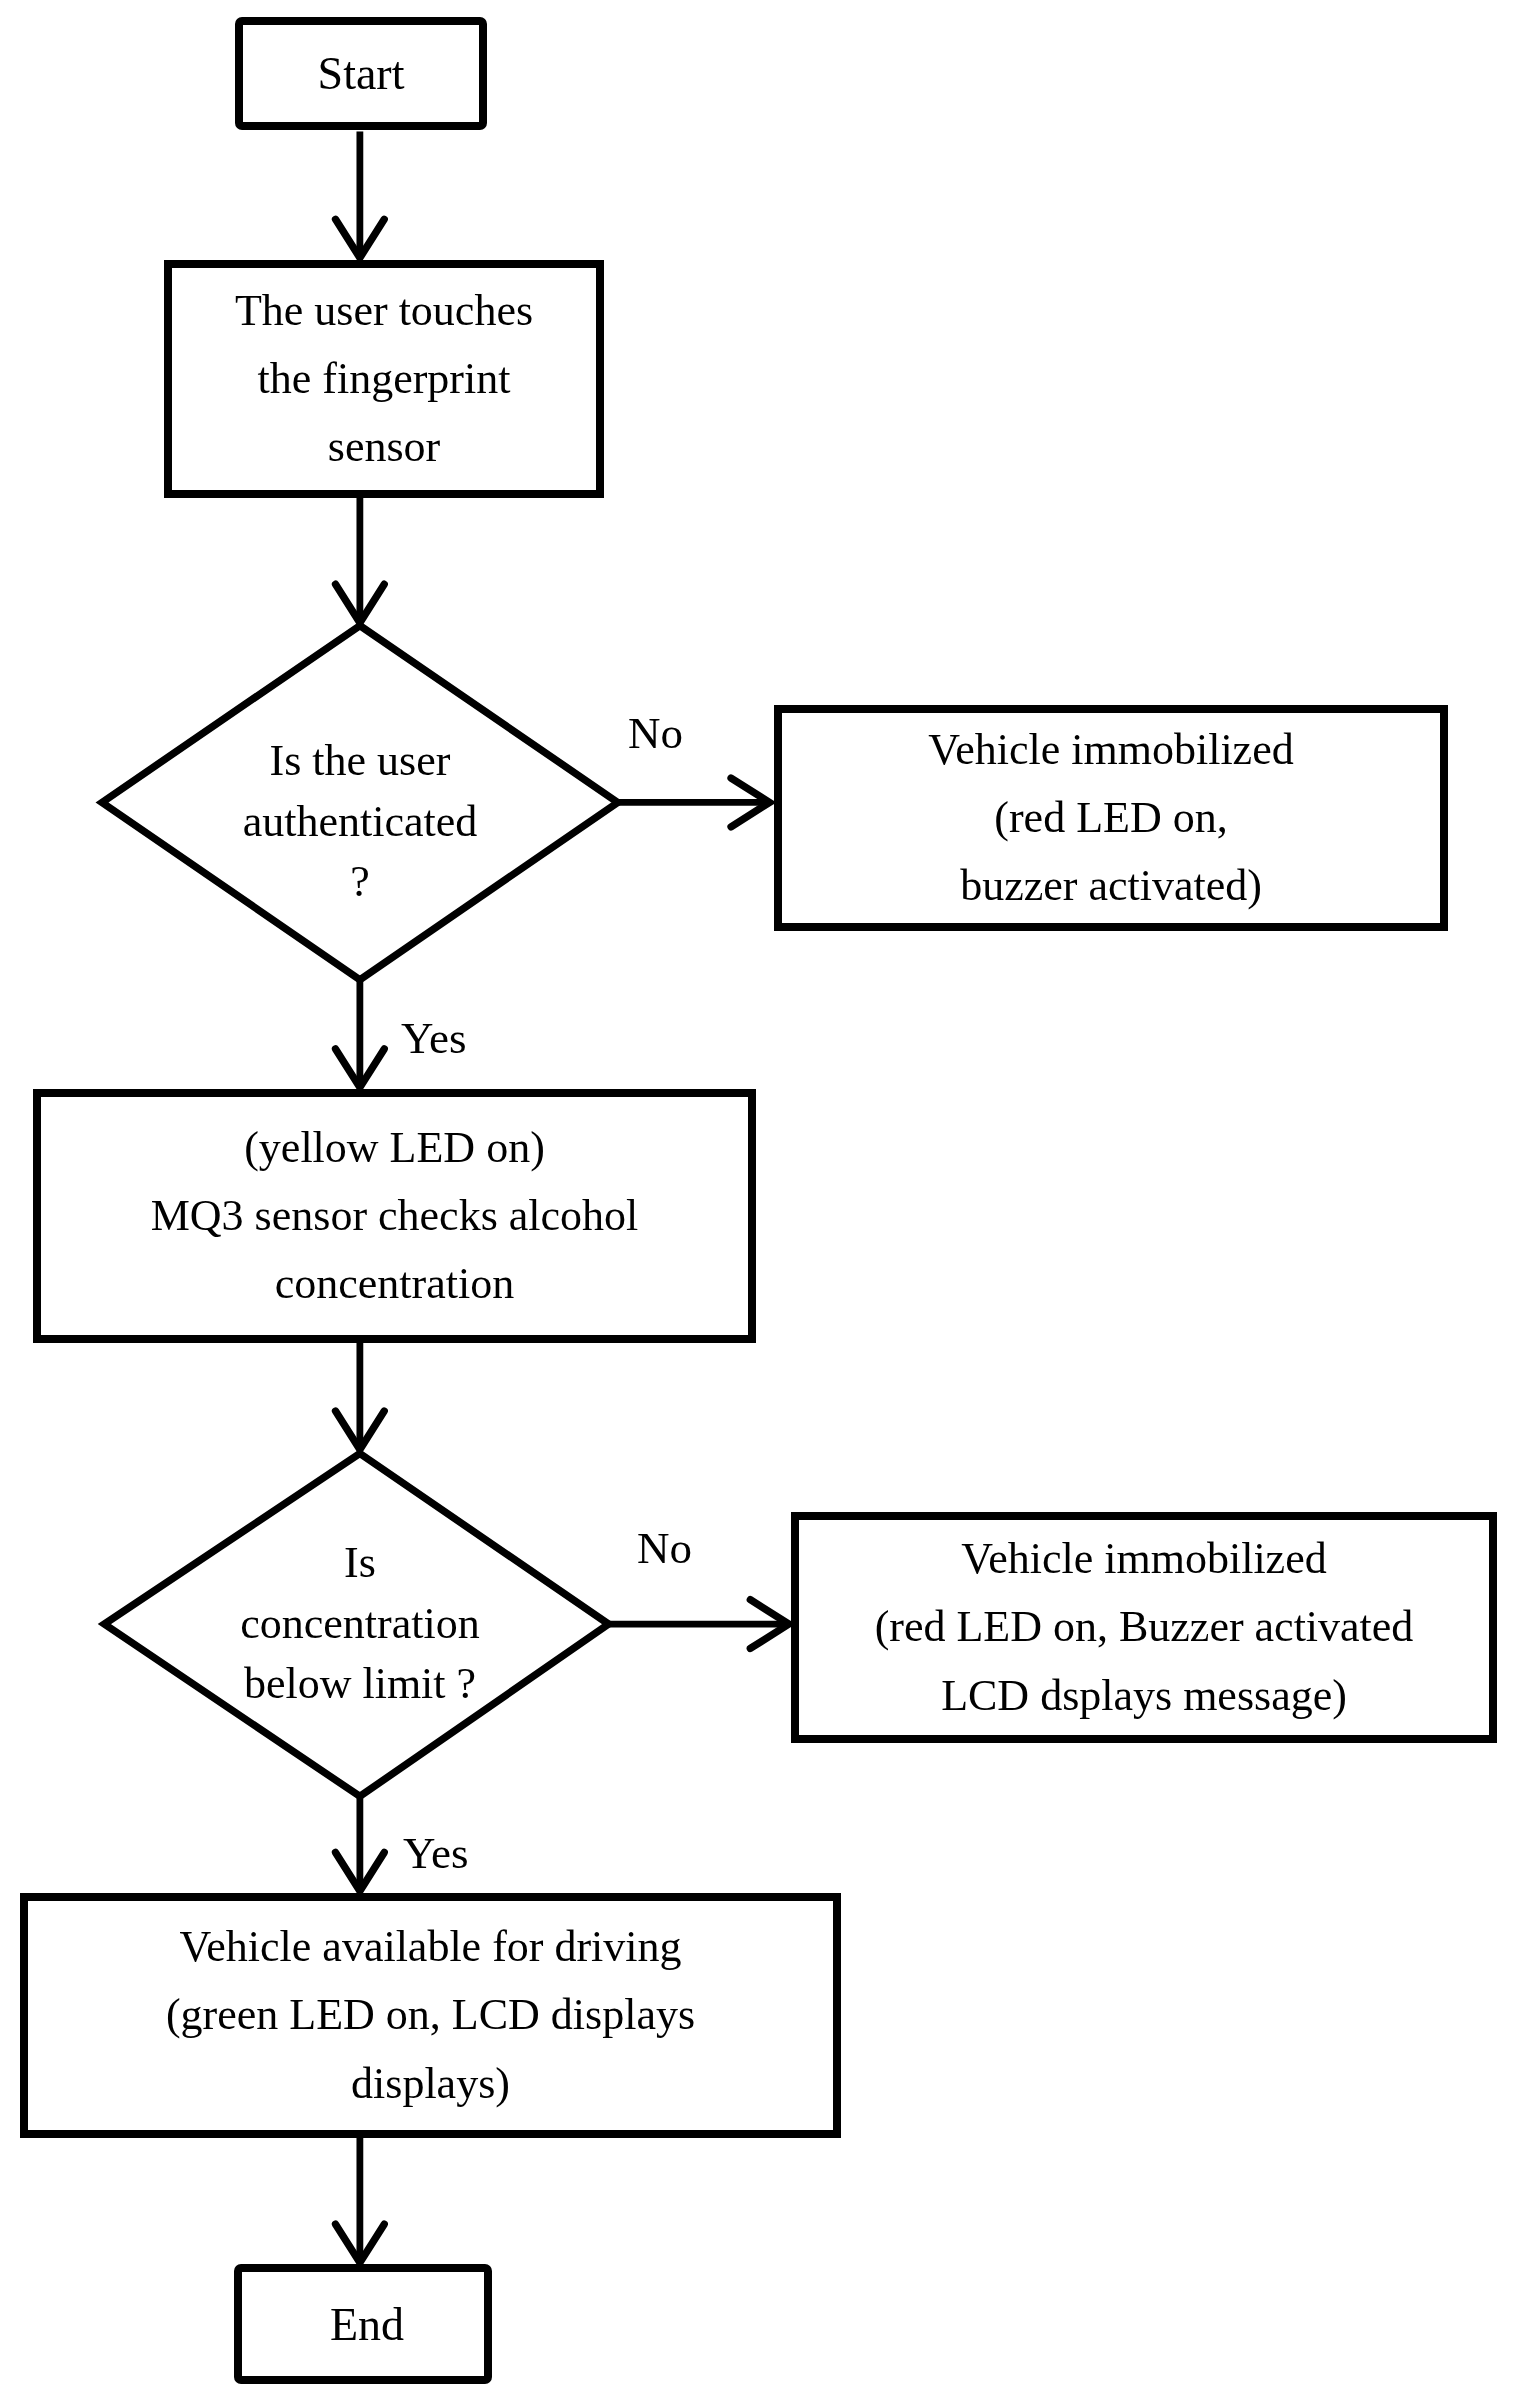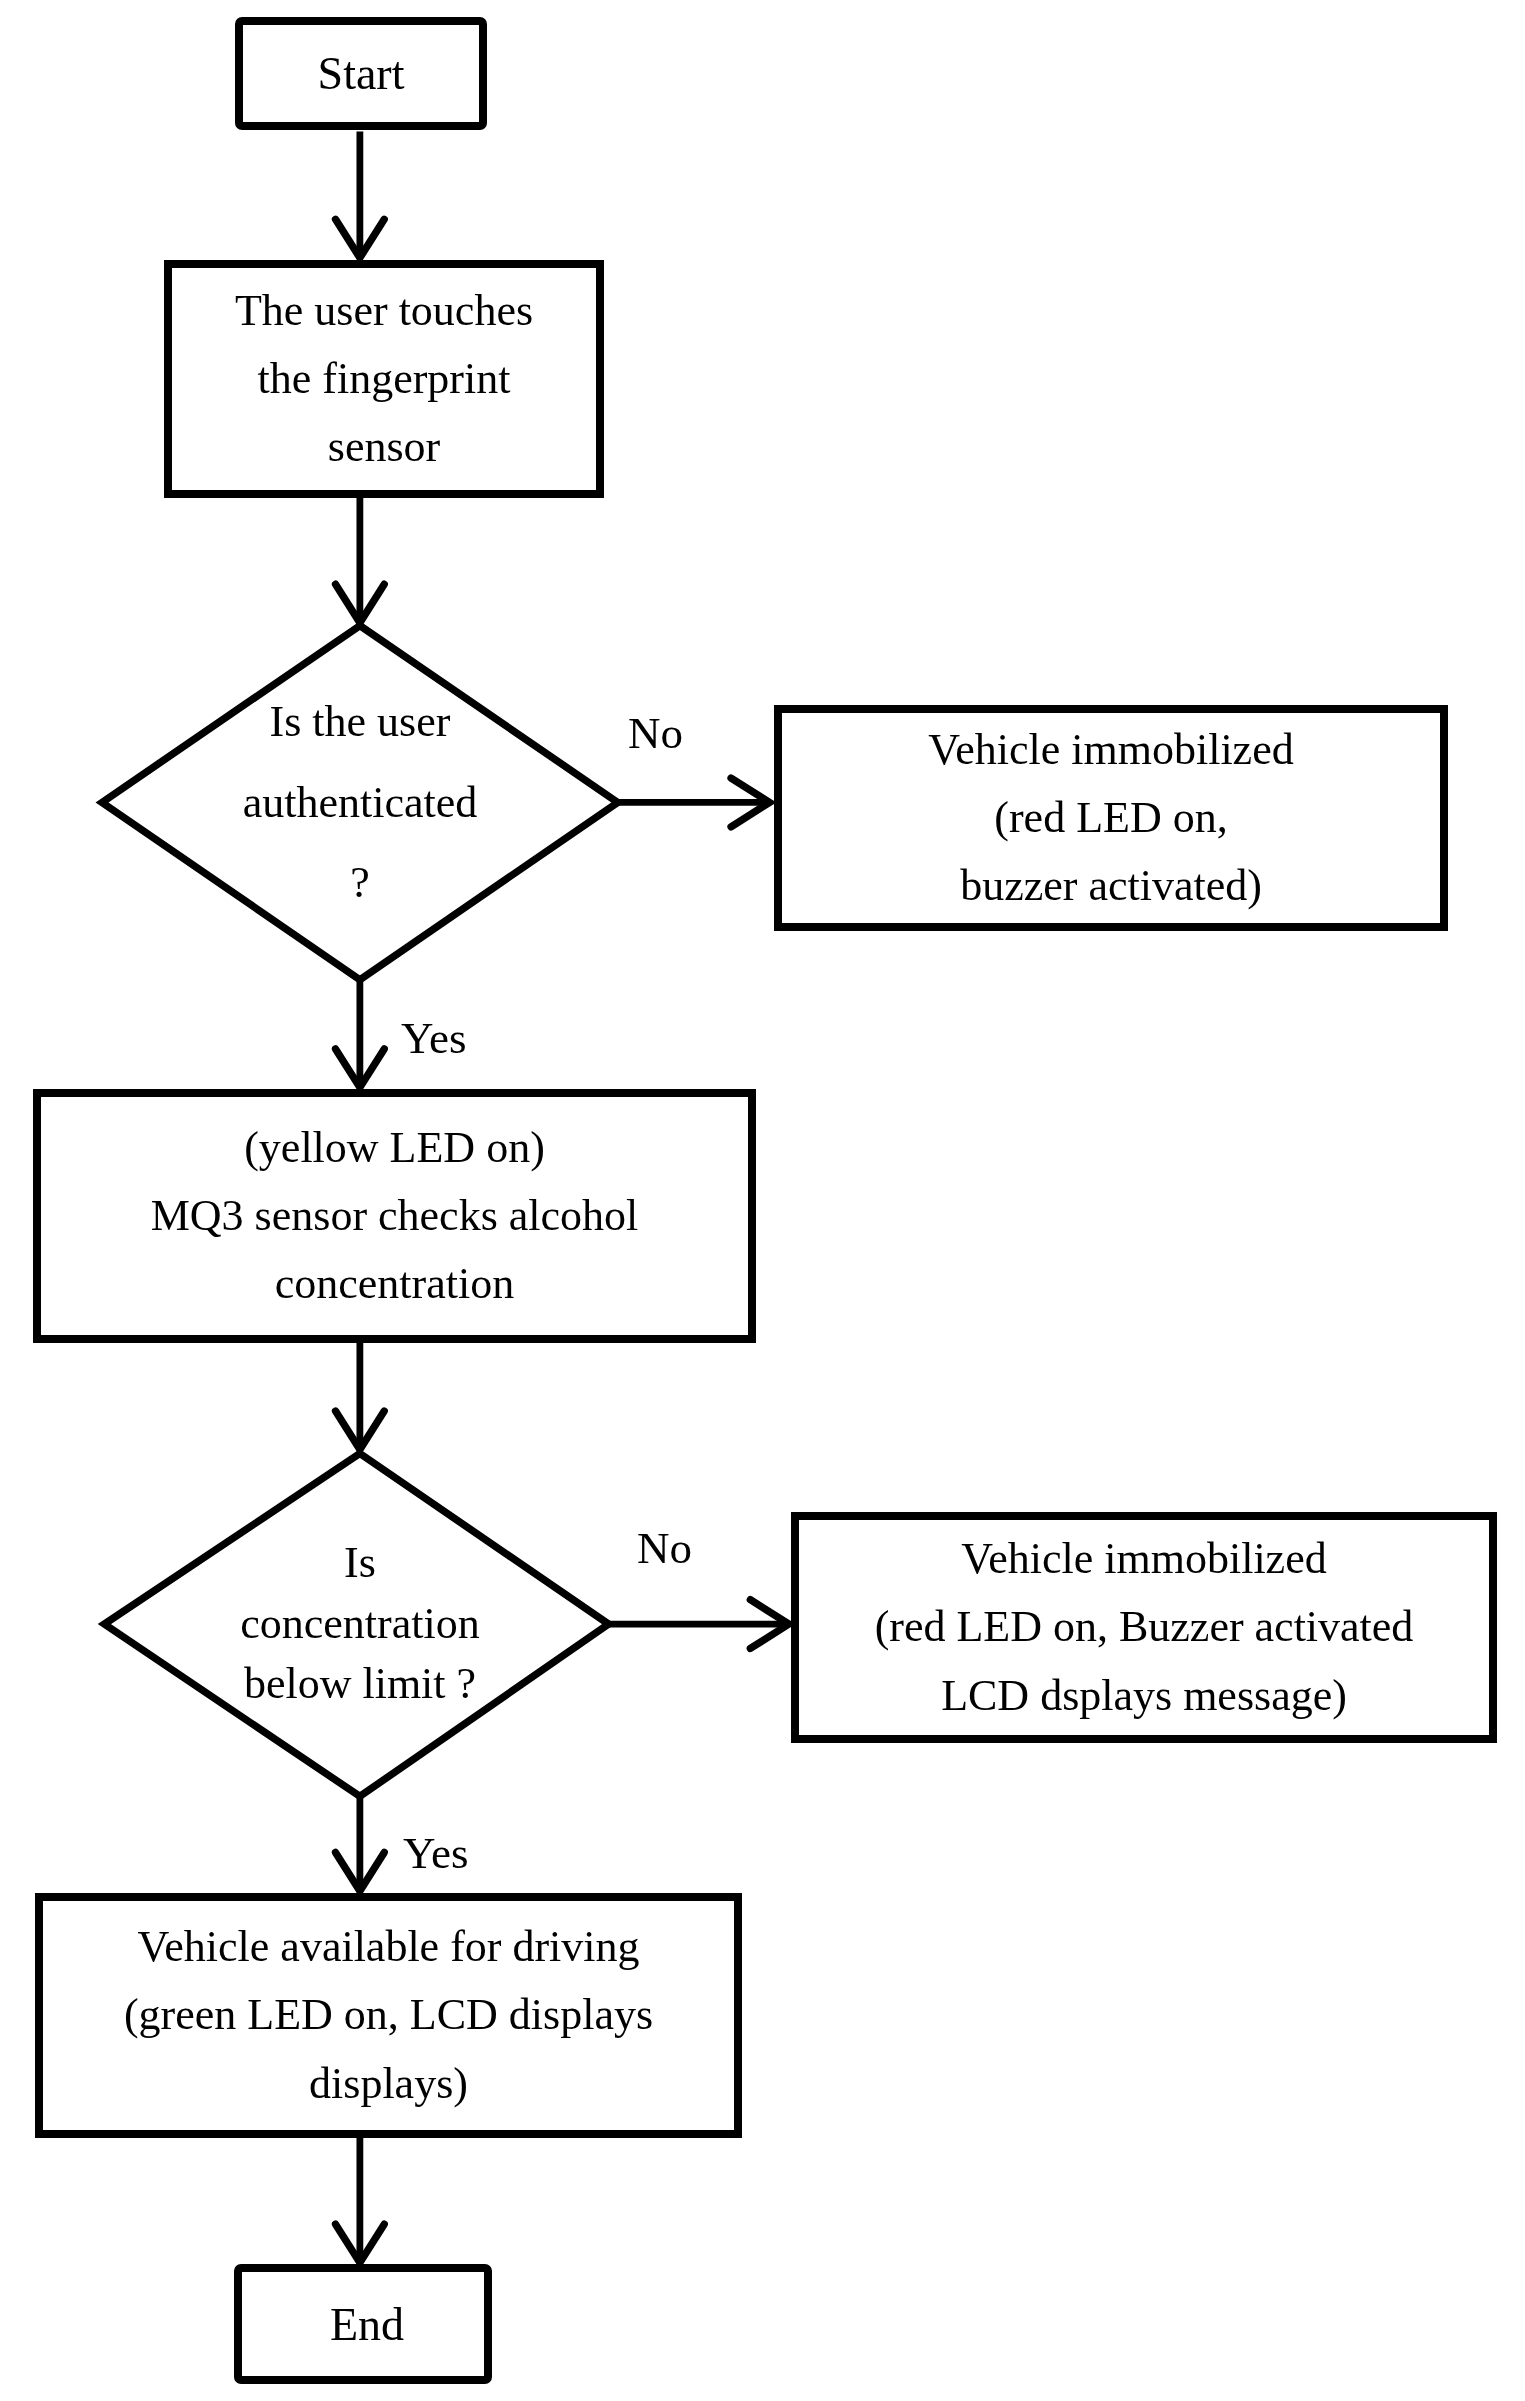--- a/index.html
+++ b/index.html
@@ -103,21 +103,21 @@
   <div class="node terminator" style="left:235px; top:17px; width:252px; height:113px;">
     <span class="line">Start</span>
   </div>
 
   <div class="node process" style="left:164px; top:260px; width:440px; height:238px;">
     <span class="line">The user touches</span>
     <span class="line">the fingerprint</span>
     <span class="line">sensor</span>
   </div>
 
-  <div class="decision-text" style="left:105px; top:667px; width:510px; height:272px;gap:20px;">
+  <div class="decision-text" style="left:105px; top:686px; width:510px; height:272px;">
     <span class="line">Is the user</span>
     <span class="line">authenticated</span>
     <span class="line">?</span>
   </div>
 
   <div class="edge-label" style="left:628px; top:707px;">No</div>
 
   <div class="node process" style="left:774px; top:705px; width:674px; height:226px;">
     <span class="line">Vehicle immobilized</span>
     <span class="line">(red LED on,</span>
@@ -141,21 +141,21 @@
   <div class="edge-label" style="left:637px; top:1522px;">No</div>
 
   <div class="node process" style="left:791px; top:1512px; width:706px; height:231px;">
     <span class="line">Vehicle immobilized</span>
     <span class="line">(red LED on, Buzzer activated</span>
     <span class="line">LCD dsplays message)</span>
   </div>
 
   <div class="edge-label" style="left:403px; top:1827px;">Yes</div>
 
-  <div class="node process" style="left:35px; top:1893px; width:707px; height:245px;font-family:Liberation Serif, serif;">
+  <div class="node process" style="left:20px; top:1893px; width:821px; height:245px;font-family:Liberation Serif, serif;">
     <span class="line">Vehicle available for driving</span>
     <span class="line">(green LED on, LCD displays</span>
     <span class="line">displays)</span>
   </div>
 
   <div class="node terminator" style="left:234px; top:2264px; width:258px; height:120px;padding-left:8px;">
     <span class="line">End</span>
   </div>
 
 </div>

